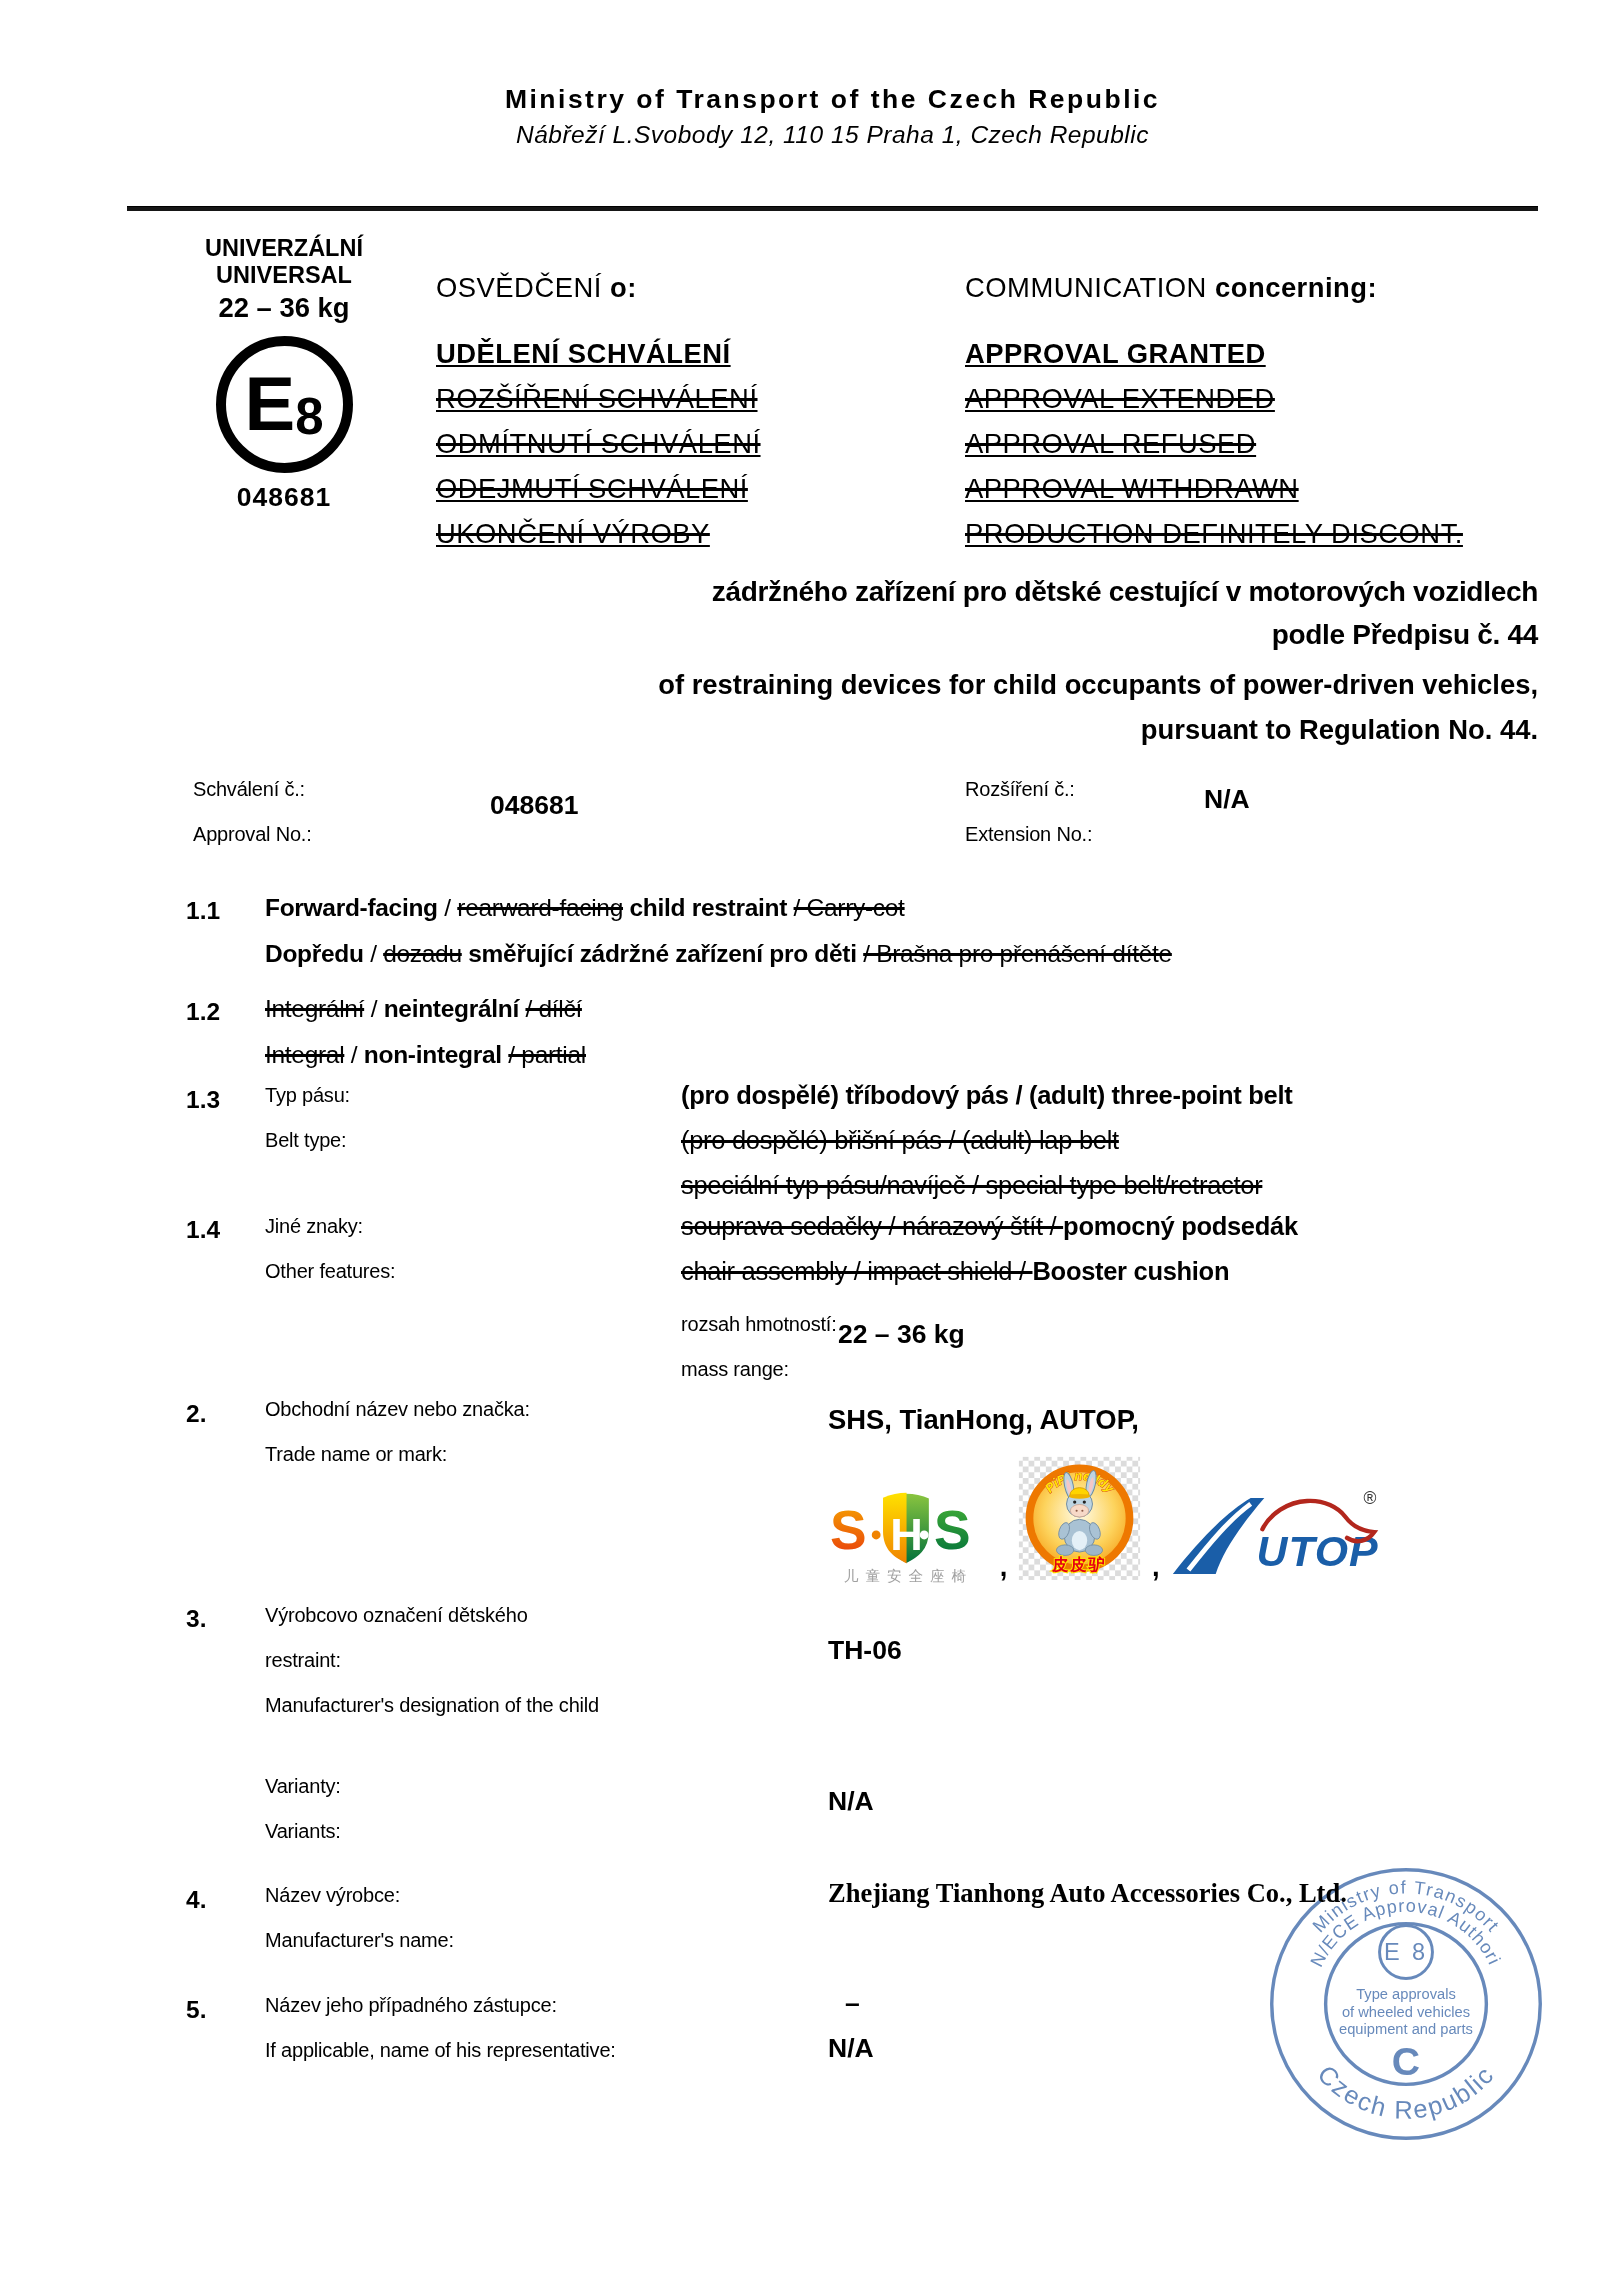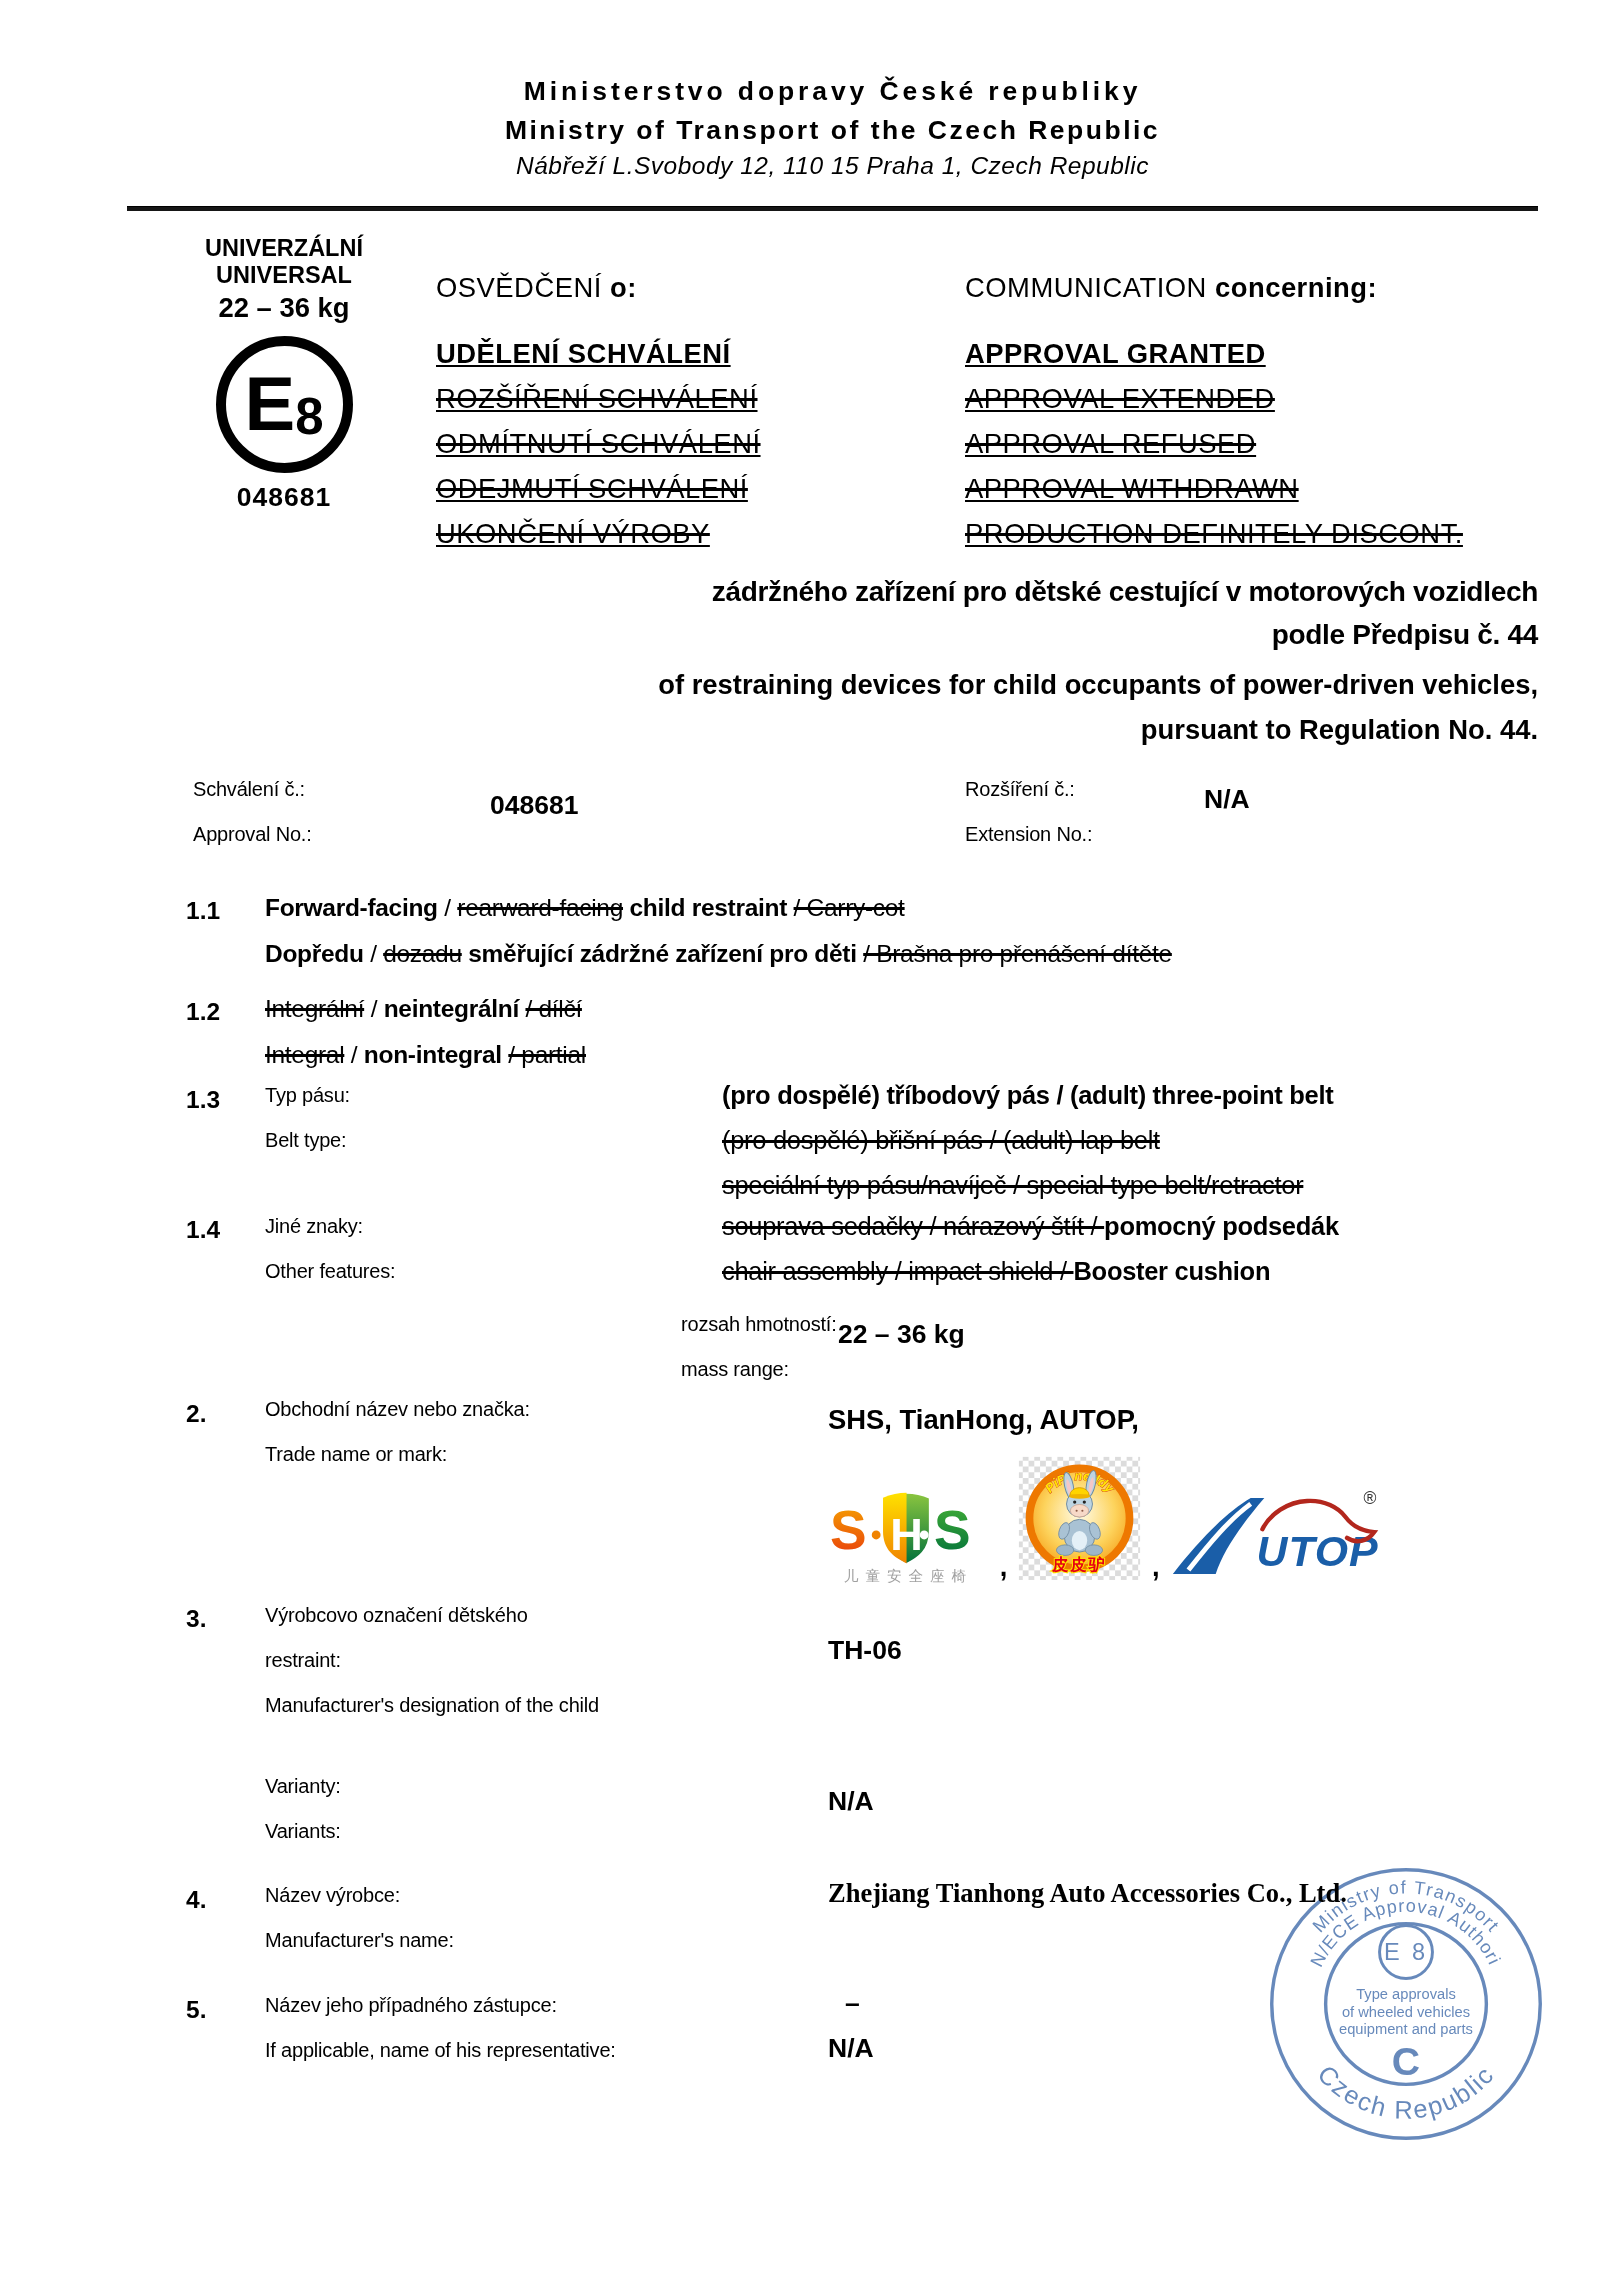--- a/index.html
+++ b/index.html
@@ -36,35 +36,34 @@
   
   .subject { left:127px; top:570px; width:1411px; text-align:right; }
   .subject .cz { font-weight:bold; font-size:28px; line-height:43px; letter-spacing:-0.3px; }
   .subject .en { font-weight:bold; font-size:27.4px; line-height:45px; }
   .subject .gap { height:5.9px; }
   
   .lbl { font-size:20px; line-height:45px; letter-spacing:-0.2px; white-space:nowrap; }
   .val { font-weight:bold; font-size:25.5px; white-space:nowrap; }
   .num { font-weight:bold; font-size:24.5px; }
   .runline { font-size:24.5px; line-height:46px; letter-spacing:-0.3px; white-space:nowrap; }
-  .vlines div { font-size:25.5px; line-height:45px; letter-spacing:-0.3px; white-space:nowrap;margin-left:41px; }
+  .vlines div { font-size:25.5px; line-height:45px; letter-spacing:-0.3px; white-space:nowrap; }
   
   .logos { left:828px; top:1449px; display:flex; align-items:flex-end; gap:9.8px; }
   .logos .comma { font-weight:bold; font-size:27.4px; line-height:1; margin-bottom:3.9px; }
   
   .stamp { left:1259px; top:1857px; width:294px; height:294px; opacity:0.92; z-index:3; }
   .overstamp { z-index:4; }
 </style>
 </head>
 <body>
 
 <div>
 
   <div class="abs hdr">
-    <div class="hdr-l1">Ministerstvo dopravy České republiky</div>
     <div class="hdr-l2">Ministry of Transport of the Czech Republic</div>
     <div class="hdr-l3">Nábřeží L.Svobody 12, 110 15  Praha 1, Czech Republic</div>
   </div>
   <div class="abs rule"></div>
 
   <div class="abs emark">
     <div class="t1">UNIVERZÁLNÍ</div>
     <div class="t1">UNIVERSAL</div>
     <div class="t3">22 – 36 kg</div>
     <div class="ecircle">

